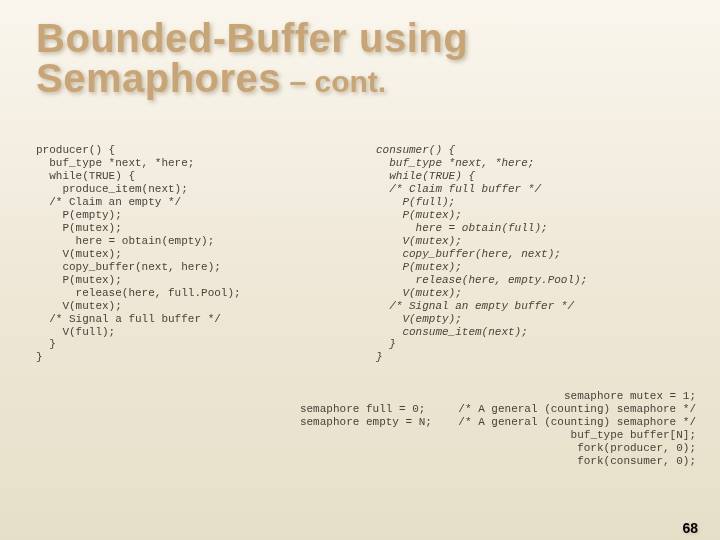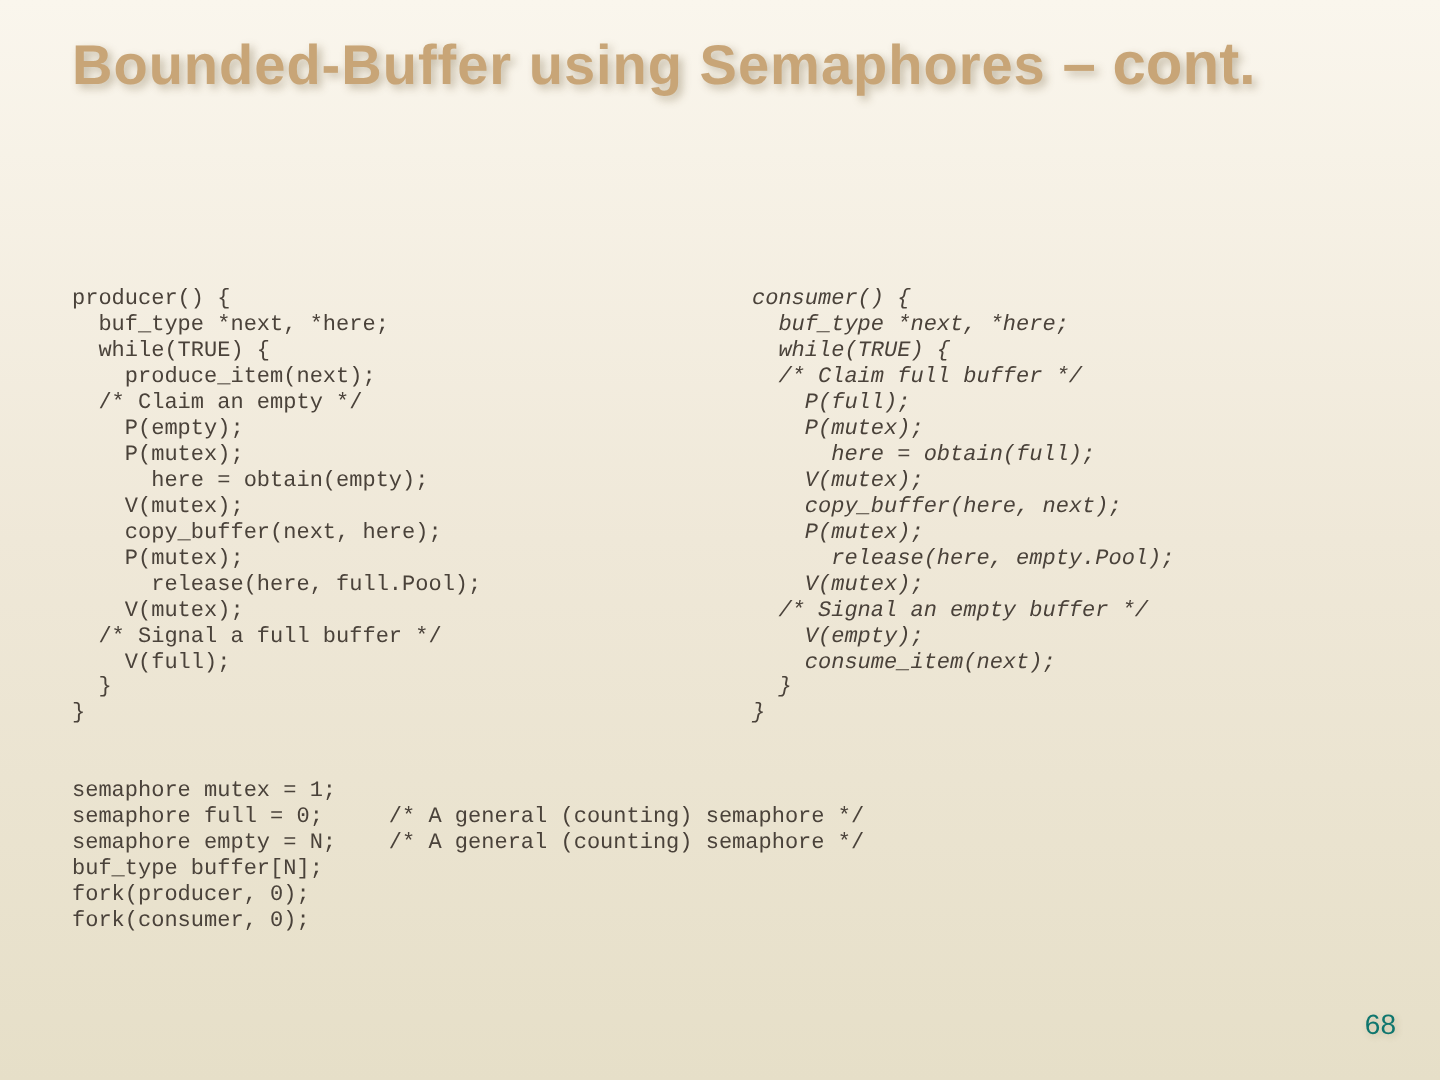--- a/index.html
+++ b/index.html
@@ -19,21 +19,21 @@
     top: 18px;
     left: 36px;
     width: 660px;
     color: #c8a577;
     text-shadow: 2px 2px 4px rgba(100,80,40,0.35);
     font-family: "Trebuchet MS", "Comic Sans MS", sans-serif;
     font-weight: bold;
     line-height: 1;
   }
   .title .main {
-    font-size: 28px;
+    font-size: 40px;
     letter-spacing: 0.5px;
   }
   .title .sub {
     font-size: 30px;
   }
   .code-area {
     position: absolute;
     top: 118px;
     left: 36px;
     width: 660px;
@@ -50,29 +50,31 @@
   }
   .col {
     flex: 0 0 340px;
   }
   .col2 {
     flex: 0 0 320px;
     font-style: italic;
   }
   .bottom-block {
     margin-top: 0;
+    text-align: right;
   }
   .page-num {
     position: absolute;
     right: 22px;
-    bottom: 20px;
+    bottom: 4px;
     font-family: "Trebuchet MS", sans-serif;
     font-size: 14px;
-    color: #0f766e;
+    color: #000000;
     text-shadow: 1px 1px 3px rgba(120,100,60,0.25);
+    font-weight: bold;
   }
 </style>
 </head>
 <body>
 
 <div class="title">
   <span class="main">Bounded-Buffer using Semaphores</span><span class="sub"> – cont.</span>
 </div>
 
 <div class="code-area">

